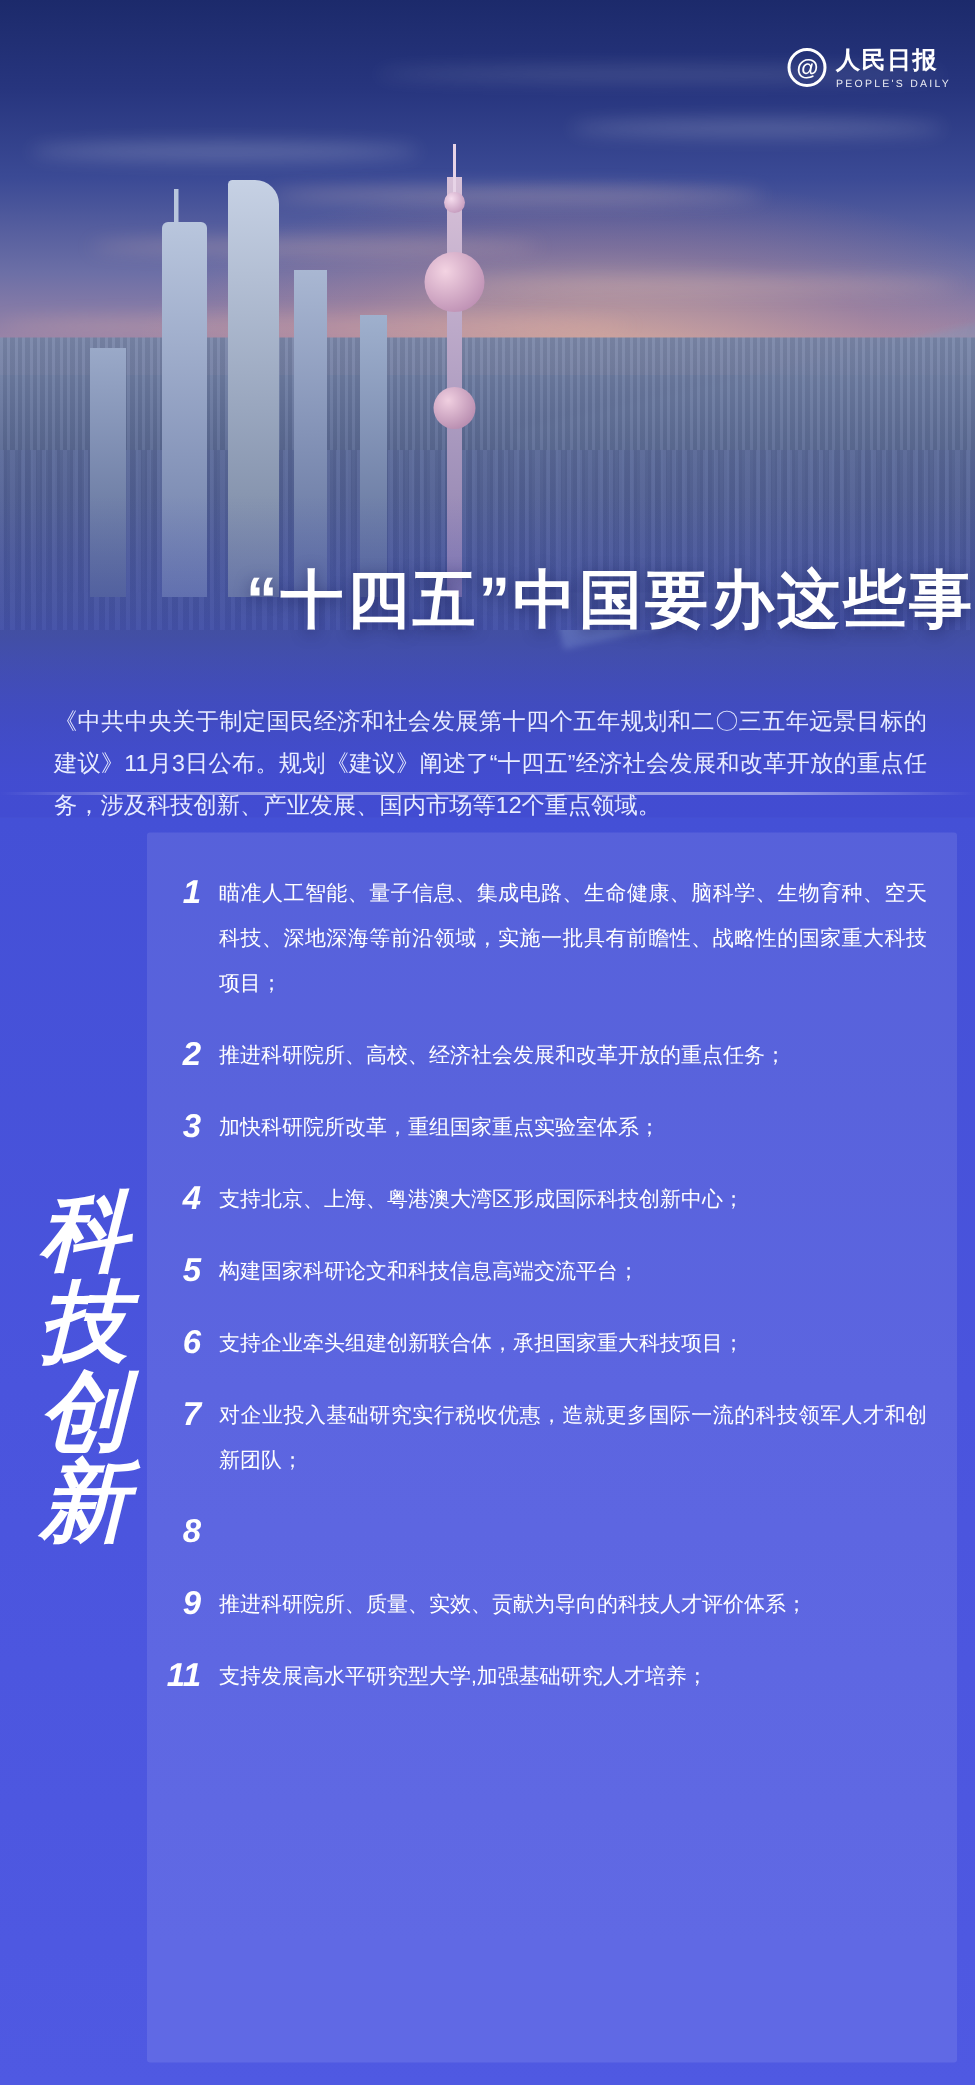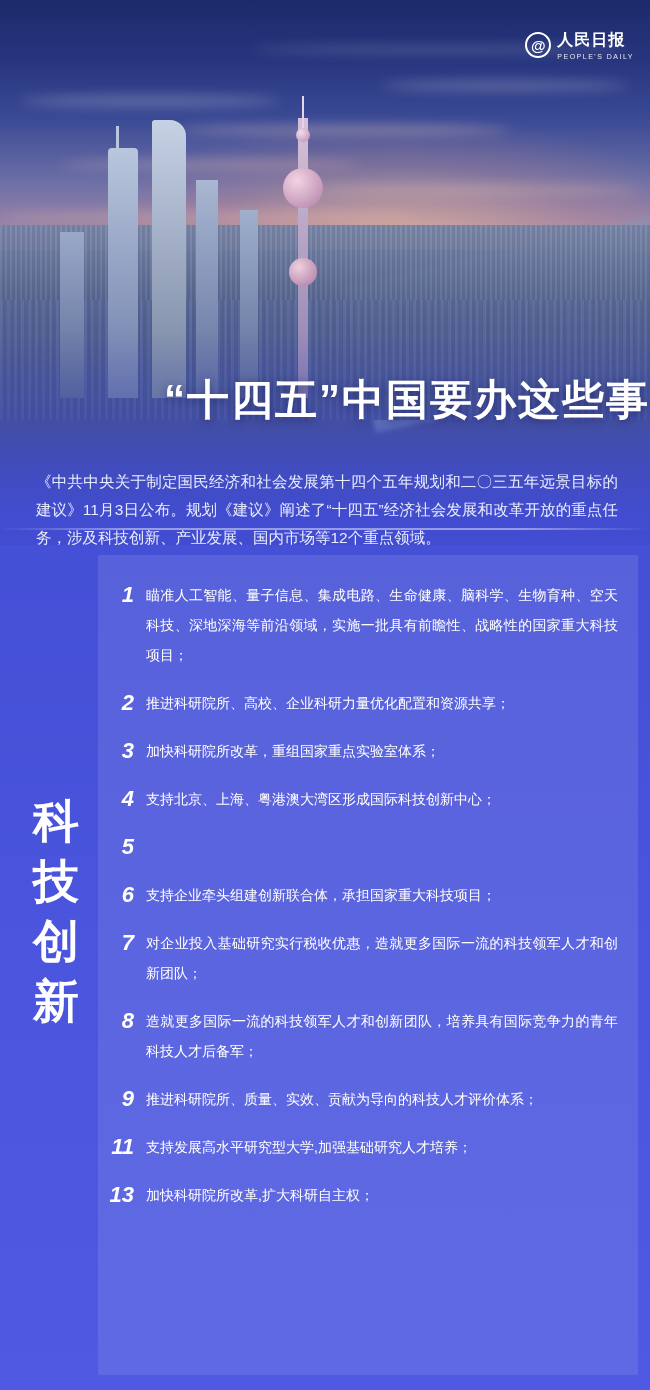--- a/index.html
+++ b/index.html
@@ -159,25 +159,26 @@
     position: relative;
     width: 650px;
     height: 845px;
     background: linear-gradient(180deg, #4450d6 0%, #4a54dd 45%, #4f59e2 100%);
   }
   .side-title {
     position: absolute;
     left: 26px; top: 246px;
     width: 60px;
     color: #ffffff;
-    font-size: 46px;
+    font-size: 59px;
     font-weight: bold;
     line-height: 60px;
     text-align: center;
     letter-spacing: 0;
+    font-style: italic;
   }
   .list-panel {
     position: absolute;
     left: 98px; top: 10px;
     width: 540px;
     min-height: 820px;
     background: rgba(255,255,255,0.10);
     border-radius: 2px;
     padding: 16px 10px 18px 4px;
   }
@@ -255,53 +256,49 @@
     <div class="side-title">科技创新</div>
 
     <div class="list-panel">
 
       <div class="row">
         <div class="row-num">1</div>
         <div class="row-txt">瞄准人工智能、量子信息、集成电路、生命健康、脑科学、生物育种、空天科技、深地深海等前沿领域，实施一批具有前瞻性、战略性的国家重大科技项目；</div>
       </div>
       <div class="row">
         <div class="row-num">2</div>
-        <div class="row-txt">推进科研院所、高校、企业科研力量优化配置和资源共享；</div>
+        <div class="row-txt">推进科研院所、高校、经济社会发展和改革开放的重点任务；</div>
       </div>
       <div class="row">
         <div class="row-num">3</div>
         <div class="row-txt">加快科研院所改革，重组国家重点实验室体系；</div>
       </div>
       <div class="row">
         <div class="row-num">4</div>
         <div class="row-txt">支持北京、上海、粤港澳大湾区形成国际科技创新中心；</div>
       </div>
       <div class="row">
         <div class="row-num">5</div>
+        <div class="row-txt">构建国家科研论文和科技信息高端交流平台；</div>
       </div>
       <div class="row">
         <div class="row-num">6</div>
         <div class="row-txt">支持企业牵头组建创新联合体，承担国家重大科技项目；</div>
       </div>
       <div class="row">
         <div class="row-num">7</div>
         <div class="row-txt">对企业投入基础研究实行税收优惠，造就更多国际一流的科技领军人才和创新团队；</div>
       </div>
       <div class="row">
         <div class="row-num">8</div>
-        <div class="row-txt">造就更多国际一流的科技领军人才和创新团队，培养具有国际竞争力的青年科技人才后备军；</div>
       </div>
       <div class="row">
         <div class="row-num">9</div>
         <div class="row-txt">推进科研院所、质量、实效、贡献为导向的科技人才评价体系；</div>
       </div>
       <div class="row">
         <div class="row-num">11</div>
         <div class="row-txt">支持发展高水平研究型大学,加强基础研究人才培养；</div>
-      </div>
-      <div class="row">
-        <div class="row-num">13</div>
-        <div class="row-txt">加快科研院所改革,扩大科研自主权；</div>
       </div>
 
     </div>
   </div>
 </div>
 
 </body></html>

